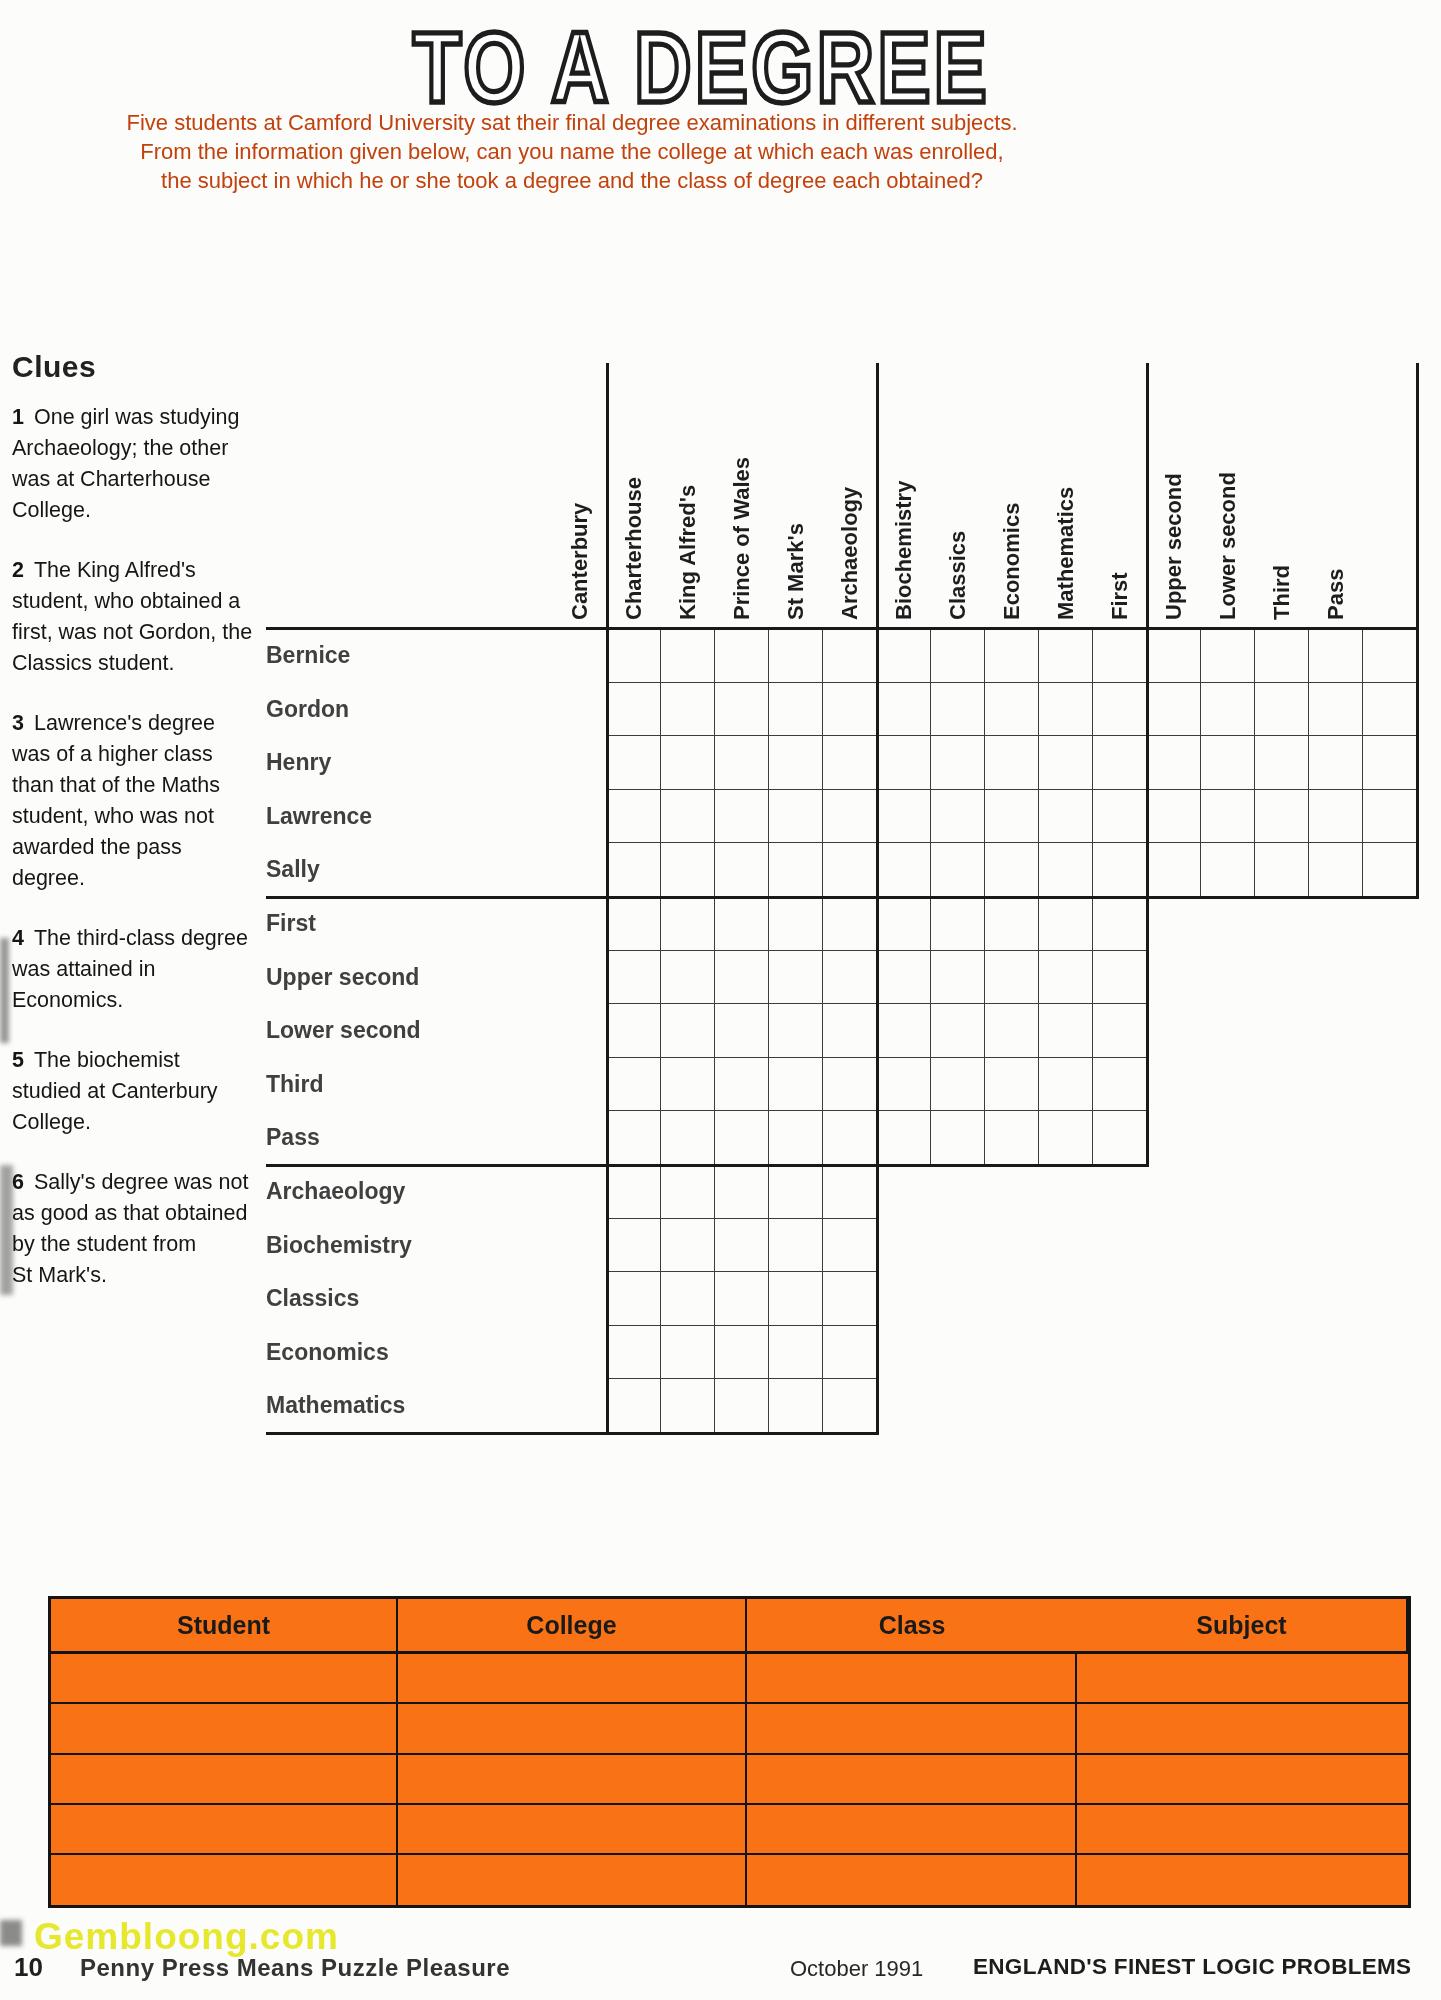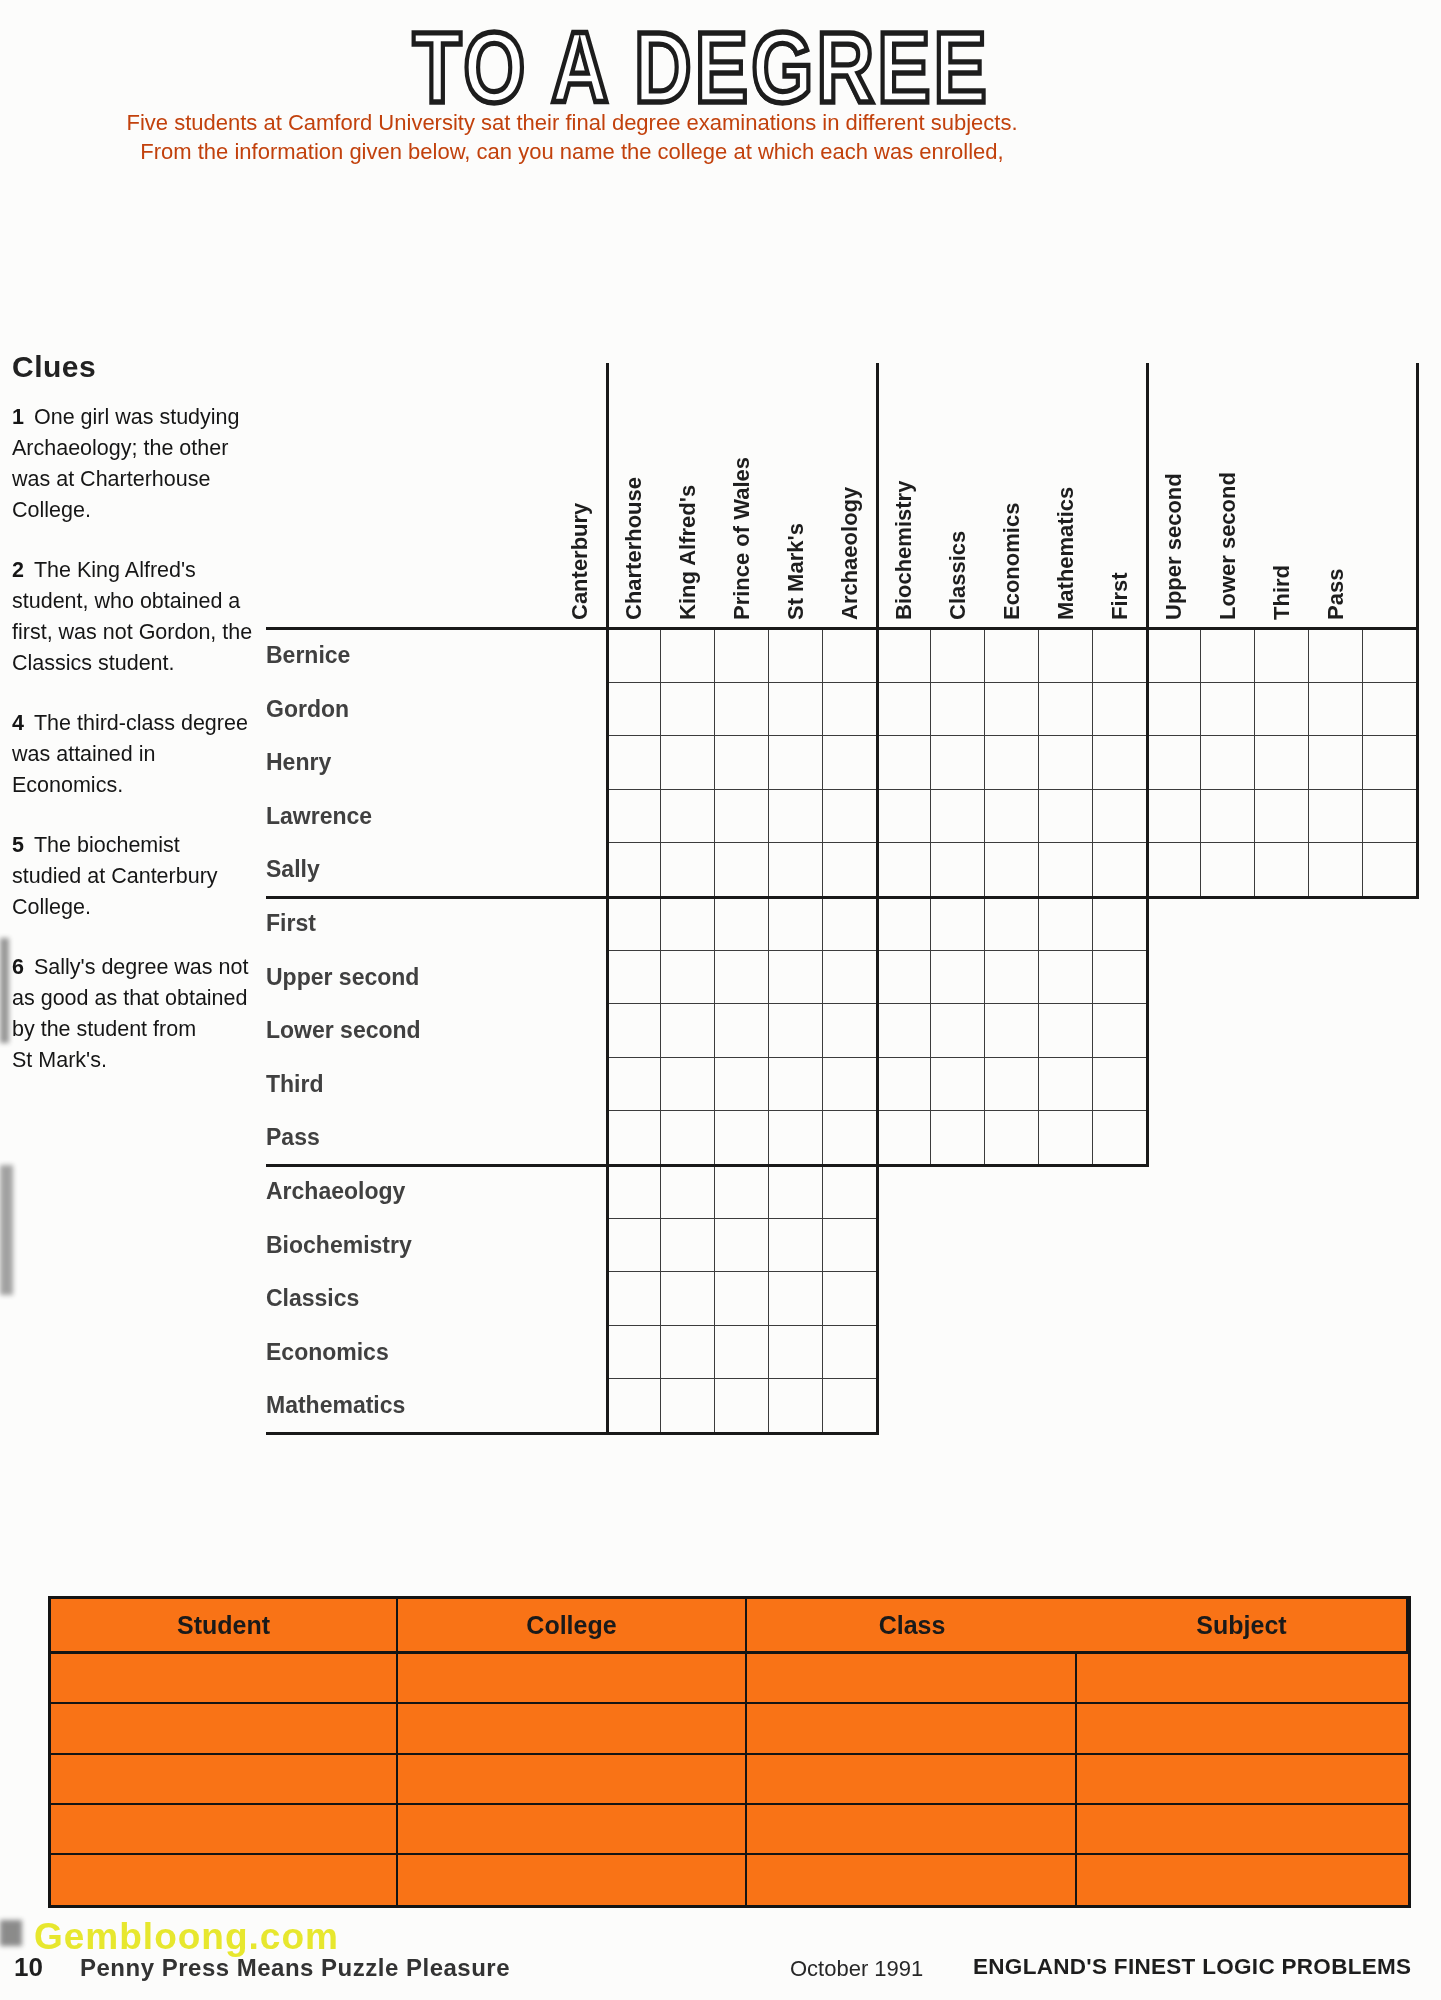--- a/index.html
+++ b/index.html
@@ -63,27 +63,29 @@
 </head>
 <body>
 
 <div class="page">
 
   <div class="title">TO A DEGREE</div>
 
   <div class="intro">
     <div>Five students at Camford University sat their final degree examinations in different subjects.</div>
     <div>From the information given below, can you name the college at which each was enrolled,</div>
+    <div>the subject in which he or she took a degree and the class of degree each obtained?</div>
   </div>
 
   <div class="clues">
     <h2>Clues</h2>
     <div id="clues-list">
         <div class="clue"><span class="cnum">1</span>One girl was studying<br>Archaeology; the other<br>was at Charterhouse<br>College.</div>
         <div class="clue"><span class="cnum">2</span>The King Alfred's<br>student, who obtained a<br>first, was not Gordon, the<br>Classics student.</div>
+        <div class="clue"><span class="cnum">3</span>Lawrence's degree<br>was of a higher class<br>than that of the Maths<br>student, who was not<br>awarded the pass<br>degree.</div>
         <div class="clue"><span class="cnum">4</span>The third-class degree<br>was attained in<br>Economics.</div>
         <div class="clue"><span class="cnum">5</span>The biochemist<br>studied at Canterbury<br>College.</div>
         <div class="clue"><span class="cnum">6</span>Sally's degree was not<br>as good as that obtained<br>by the student from<br>St Mark's.</div>
       </div>
   </div>
 
   <div id="grid-layer">
       <div class="colhead abs" style="left: 607px; top: 572px;">Canterbury</div>
       <div class="colhead abs" style="left: 661px; top: 572px;">Charterhouse</div>
       <div class="colhead abs" style="left: 715px; top: 572px;">King Alfred's</div>

